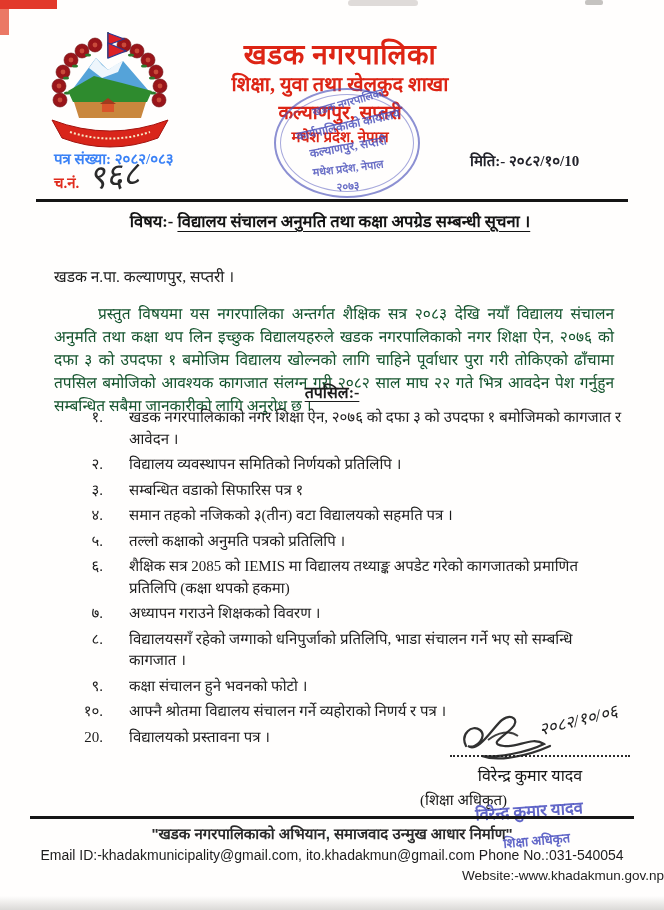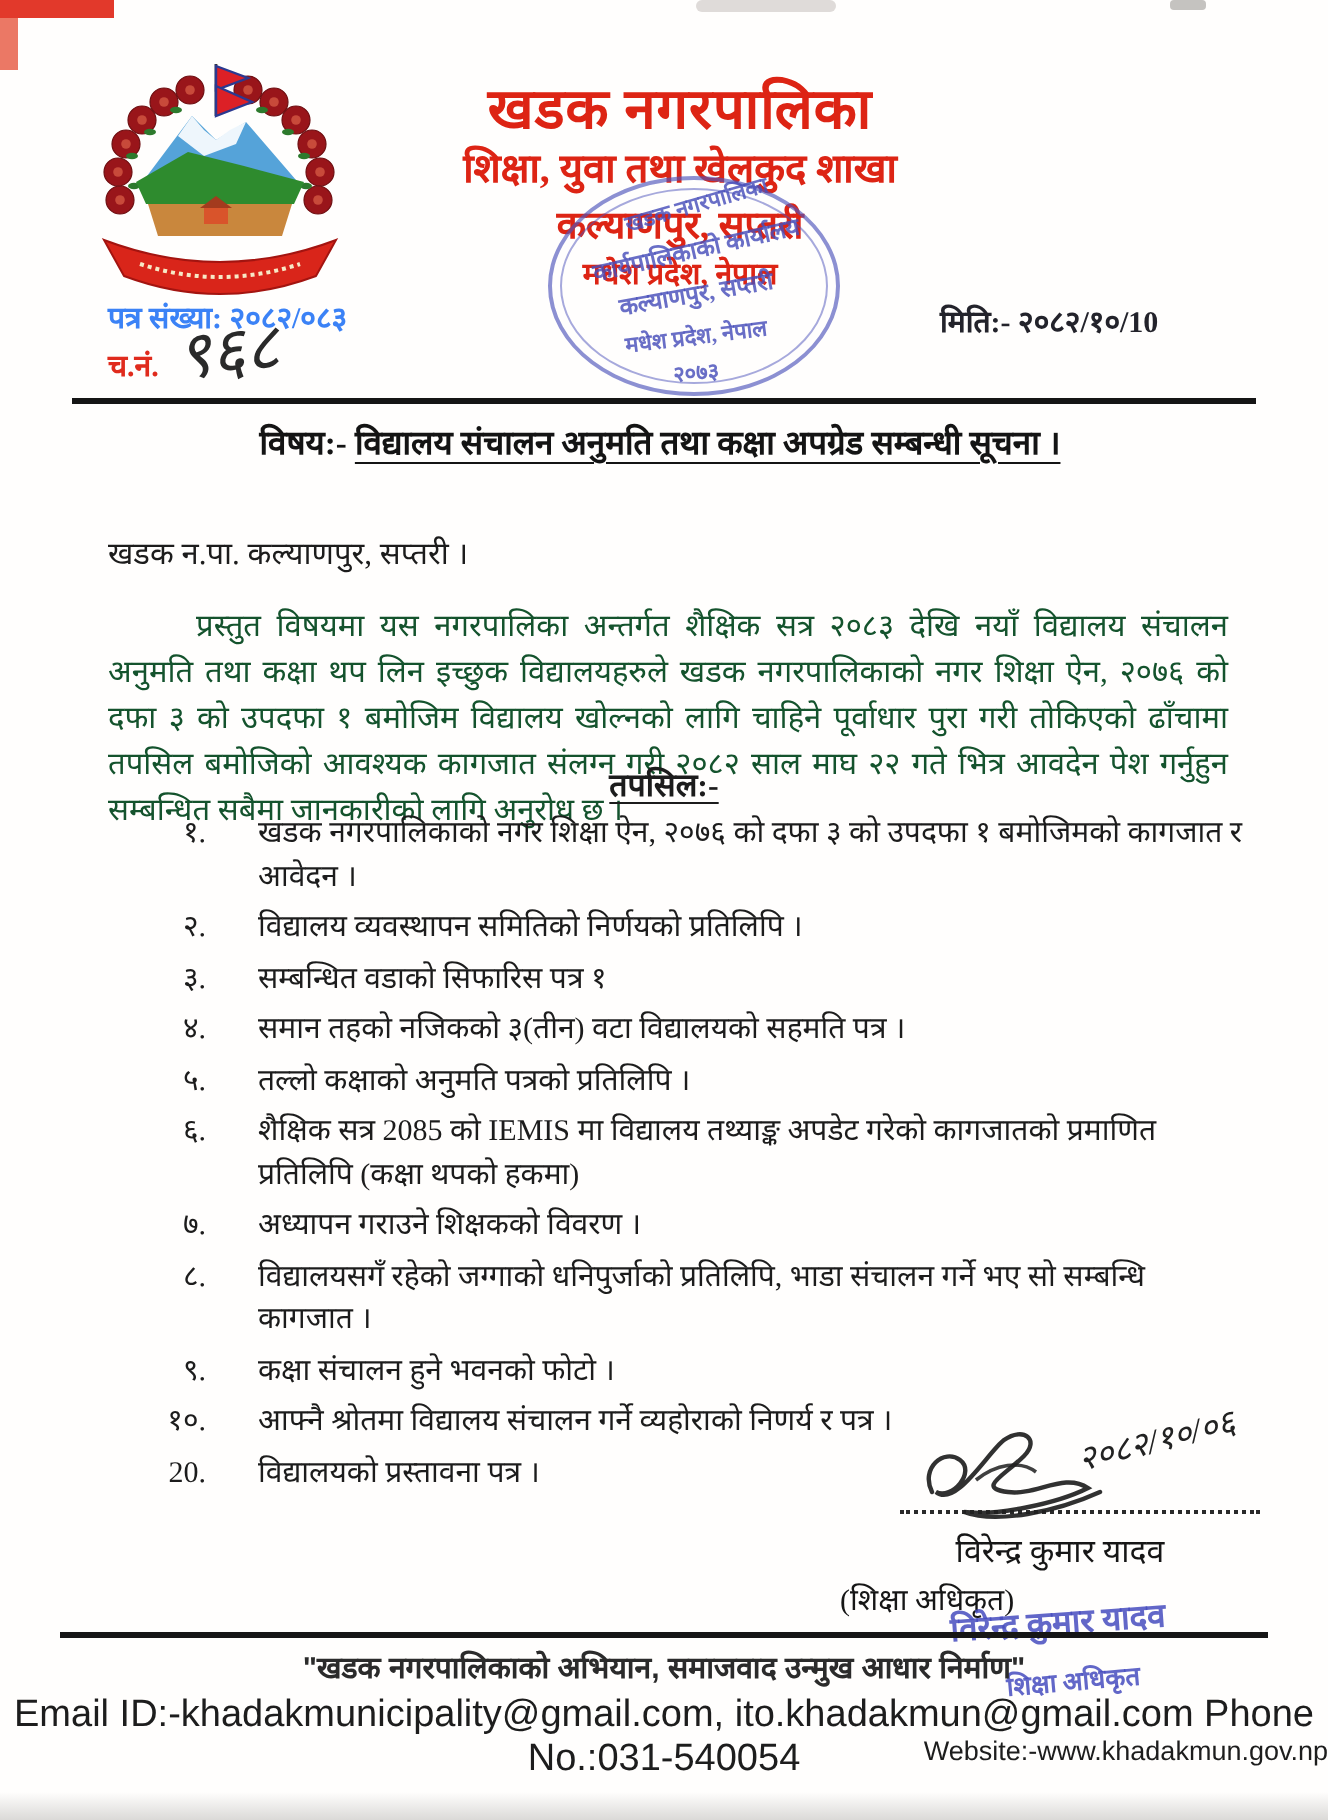--- a/index.html
+++ b/index.html
@@ -83,21 +83,21 @@
   .stamp-officer span { display:block; color:rgba(70,76,190,.85); font-weight:bold; white-space:nowrap; }
   .so-name { font-size:16.5px; transform:rotate(-4deg); }
   .so-desig { font-size:13px; margin:8px 0 0 28px; transform:rotate(-5deg); }
 
   .rule-bottom { position:absolute; left:30px; top:816px; width:604px; height:2.5px; background:#161616; }
 
   .motto { position:absolute; left:0; top:823px; width:664px; text-align:center;
     font-size:15px; font-weight:bold; color:#2b2b2b;
     font-family:"Liberation Sans","DejaVu Sans",sans-serif; }
   .contact { position:absolute; left:0; top:847px; width:664px; text-align:center;
-    font-size:19px; color:#1d1d1d; font-weight:500;
+    font-size:14px; color:#1d1d1d; font-weight:500;
     font-family:"Liberation Sans","DejaVu Sans",sans-serif; }
   .website { position:absolute; left:0; top:868px; width:664px; text-align:right;
     font-size:13.5px; color:#1d1d1d; font-weight:500;
     font-family:"Liberation Sans","DejaVu Sans",sans-serif; }
 </style>
 </head>
 <body>
 
 <div class="page">
 

